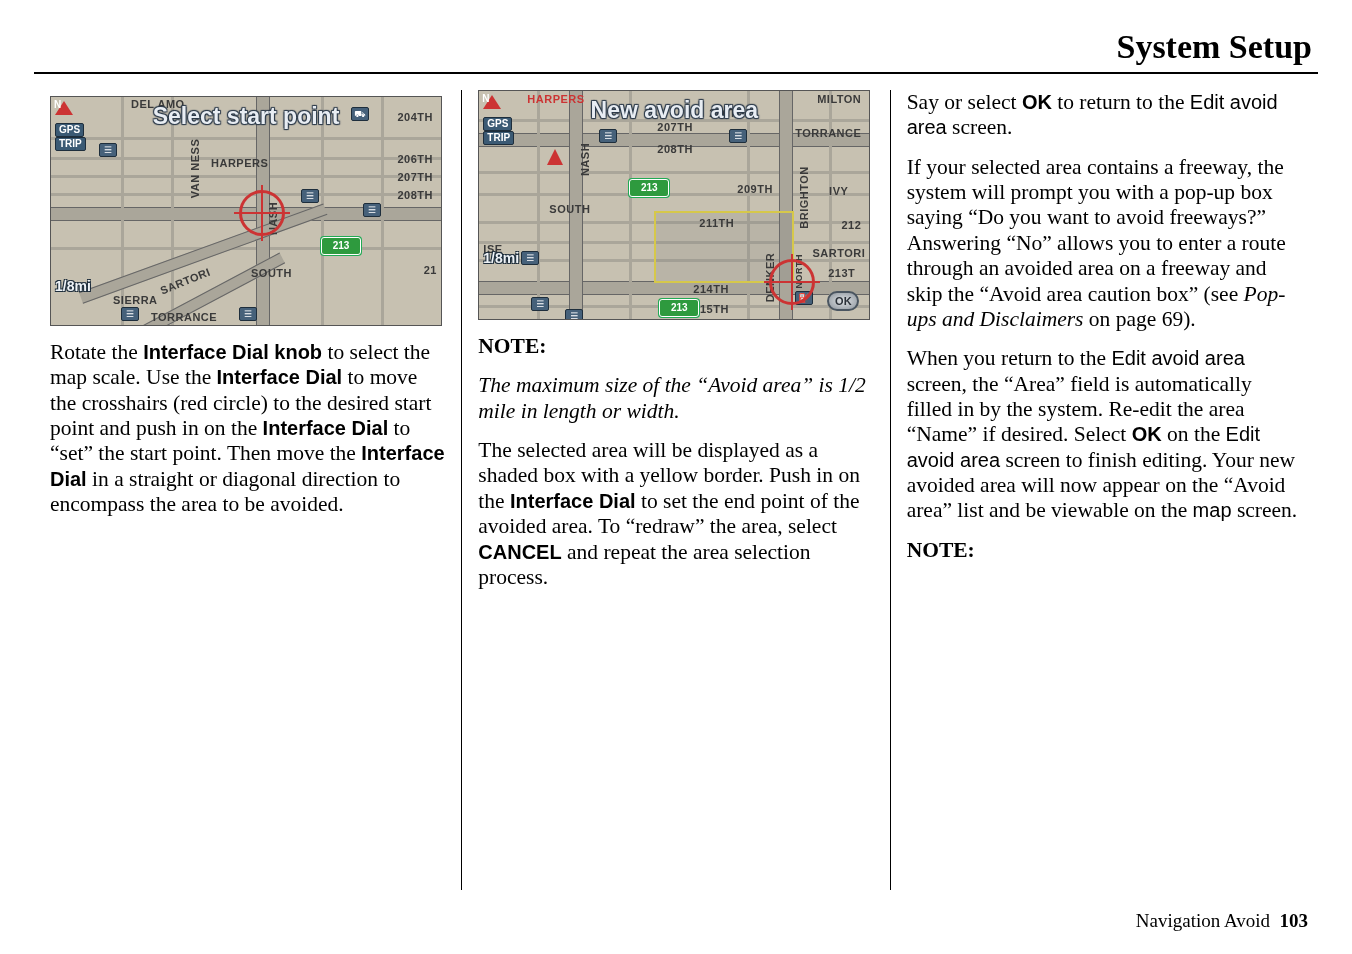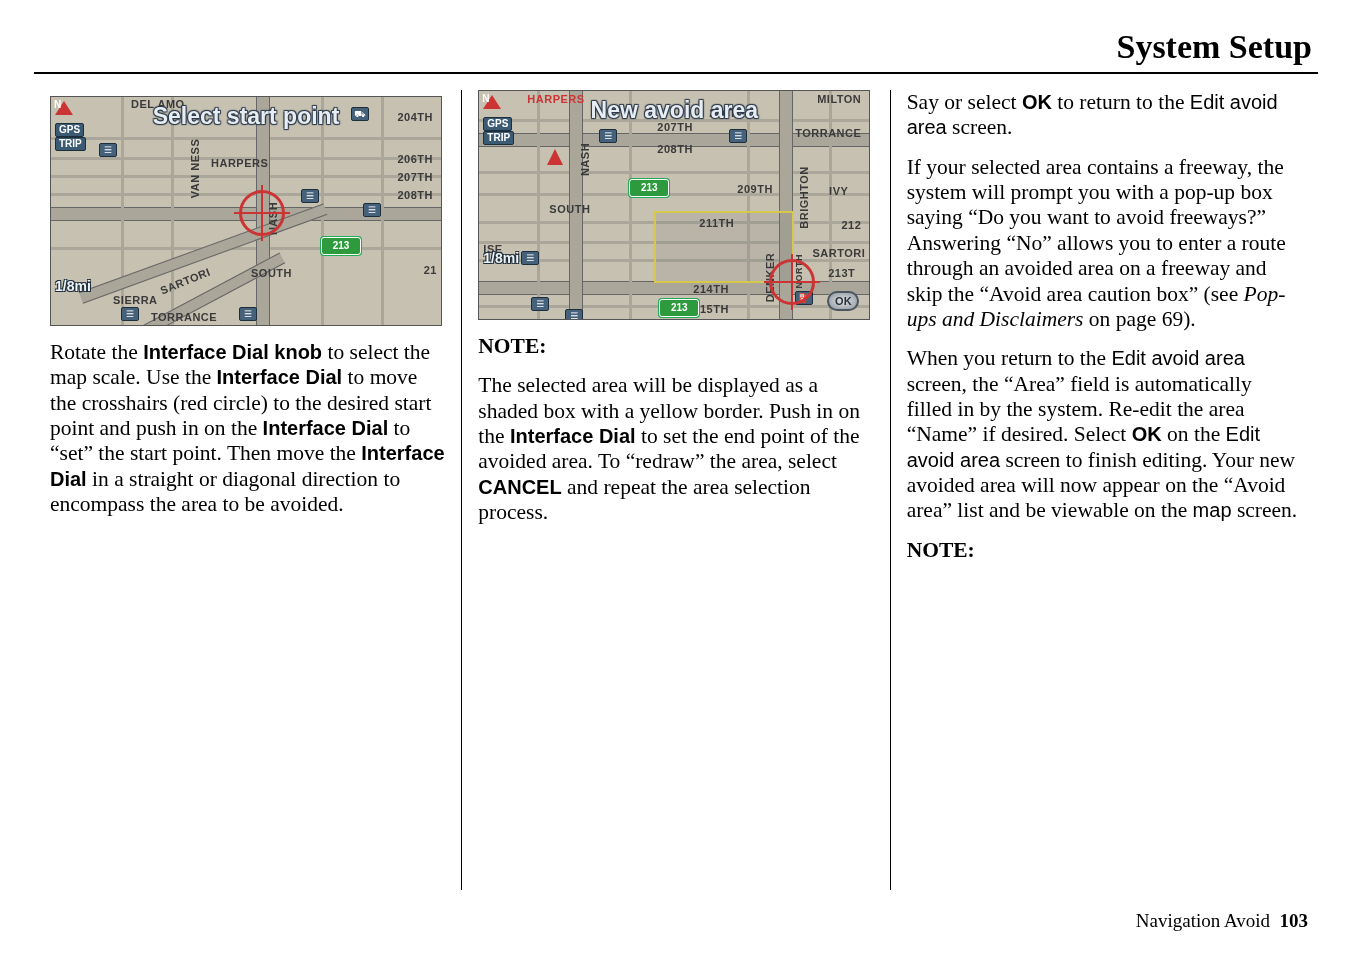--- a/index.html
+++ b/index.html
@@ -267,20 +267,21 @@
       <div class="icon-box" style="left:316px;top:200px">⛽</div>
 
       <div class="crosshair" style="left:290px;top:168px"></div>
       <div style="position:absolute;left:68px;top:58px;width:0;height:0;border-left:8px solid transparent;border-right:8px solid transparent;border-bottom:16px solid #c33"></div>
 
       <div class="ok-btn">OK</div>
       <div class="map-title-bar">New avoid area</div>
     </div>
 
     <p class="note-head">NOTE:</p>
+    <p class="note-body">The maximum size of the “Avoid area” is 1/2 mile in length or width.</p>
 
     <p>
       <span>The selected area will be displayed as a shaded box with a yellow border. Push in on the </span><span class="bold">Interface Dial</span><span> to set the end point of the avoided area. To “redraw” the area, select </span><span class="bold">CANCEL</span><span> and repeat the area selection process.</span>
     </p>
   </div>
 
   <div class="col">
     <p>
       <span>Say or select </span><span class="bold">OK</span><span> to return to the </span><span class="sans">Edit avoid area</span><span> screen.</span>
     </p>

